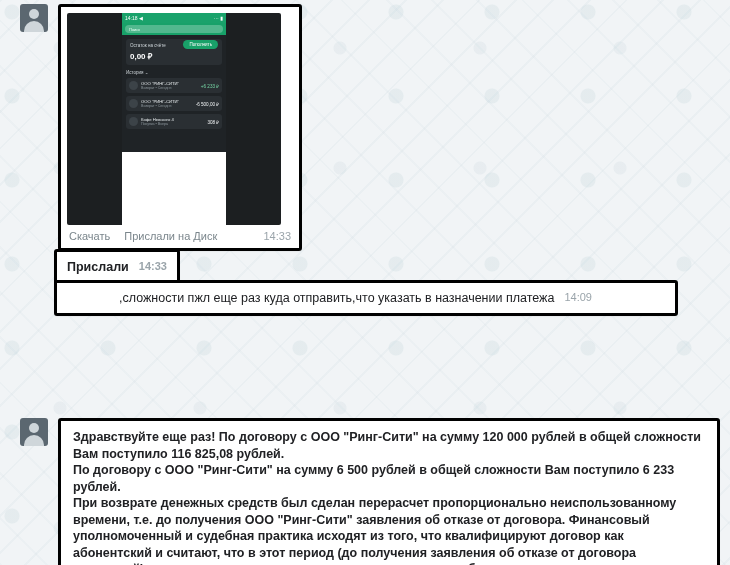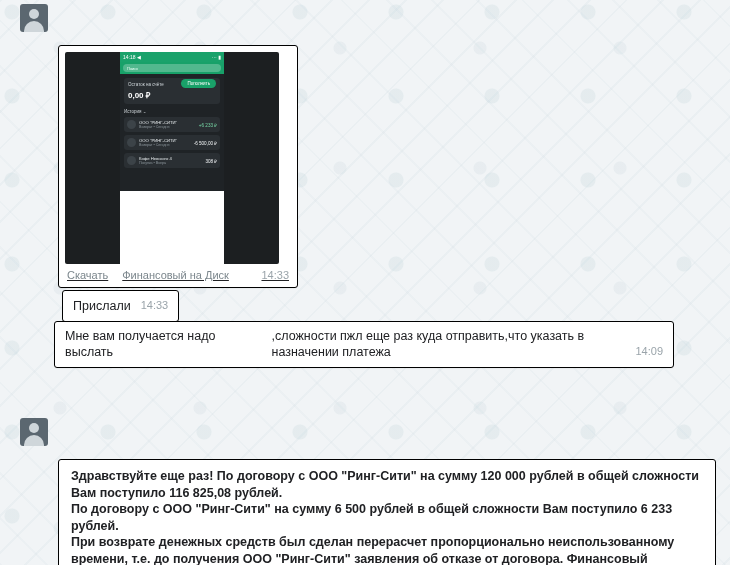--- a/index.html
+++ b/index.html
@@ -69,25 +69,24 @@
   .avatar .body {
     position: absolute;
     width: 20px; height: 12px;
     border-radius: 10px 10px 0 0;
     background: #cfd6da;
     left: 4px; top: 17px;
   }
 
   .bubble {
     background: #ffffff;
-    border: 1px solid #000000;
+    border: 3px solid #000000;
     border-radius: 3px;
     box-shadow: 0 1px 1px rgba(0,0,0,0.04);
     position: relative;
-    margin-top: 41px;
   }
 
   
   .attach-bubble {
     width: 226px;
     padding: 6px 6px 4px 6px;
   }
   .phone-shot {
     width: 214px;
     height: 212px;
@@ -186,21 +185,20 @@
     width: 104px;
     height: 73px;
     background: #ffffff;
   }
 
   .attach-actions {
     display: flex;
     align-items: flex-end;
     margin-top: 5px;
     padding: 0 2px 2px 2px;
-    text-decoration: underline;
   }
   .attach-link {
     color: #7b868c;
     font-size: 11px;
     margin-right: 14px;
     cursor: pointer;
   }
   .msg-time {
     color: #9aa4aa;
     font-size: 11px;
@@ -288,36 +286,35 @@
               <div class="n">Кофе Невского 4</div>
               <div class="s">Покупка • Вчера</div>
             </div>
             <div class="v neg">308 ₽</div>
           </div>
         </div>
         <div class="ps-white"></div>
       </div>
       <div class="attach-actions">
         <span class="attach-link">Скачать</span>
-        <span class="attach-link">Финансовый на Диск</span>
+        <span class="attach-link">Прислали на Диск</span>
         <span class="msg-time">14:33</span>
       </div>
     </div>
   </div>
 
-  <div class="msg-row" style="left:62px; top:249px;">
+  <div class="msg-row" style="left:54px; top:249px;font-weight:bold;">
     <div class="bubble text-bubble">
       <span>Прислали</span>
       <span class="time">14:33</span>
     </div>
   </div>
 
   <div class="msg-row" style="left:54px; top:280px;">
     <div class="bubble text-bubble" style="width:598px;">
-      <span>Мне вам получается надо выслать</span>
       <span style="display:inline-block;width:52px;"></span>
       <span>,сложности пжл еще раз куда отправить,что указать в назначении платежа</span>
       <span class="time">14:09</span>
     </div>
   </div>
 
   <div class="msg-row" style="left:20px; top:418px;">
     <div class="avatar">
       <div class="head"></div>
       <div class="body"></div>

